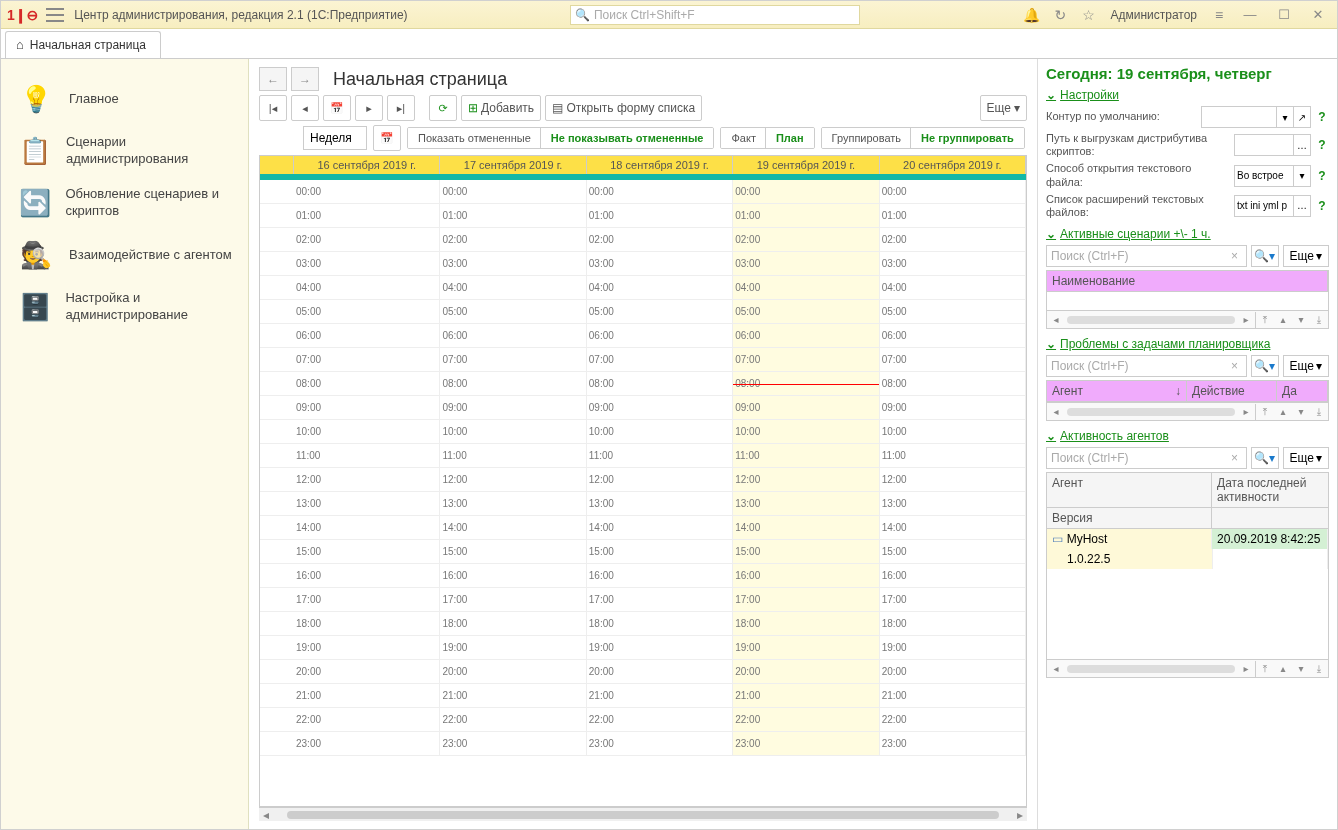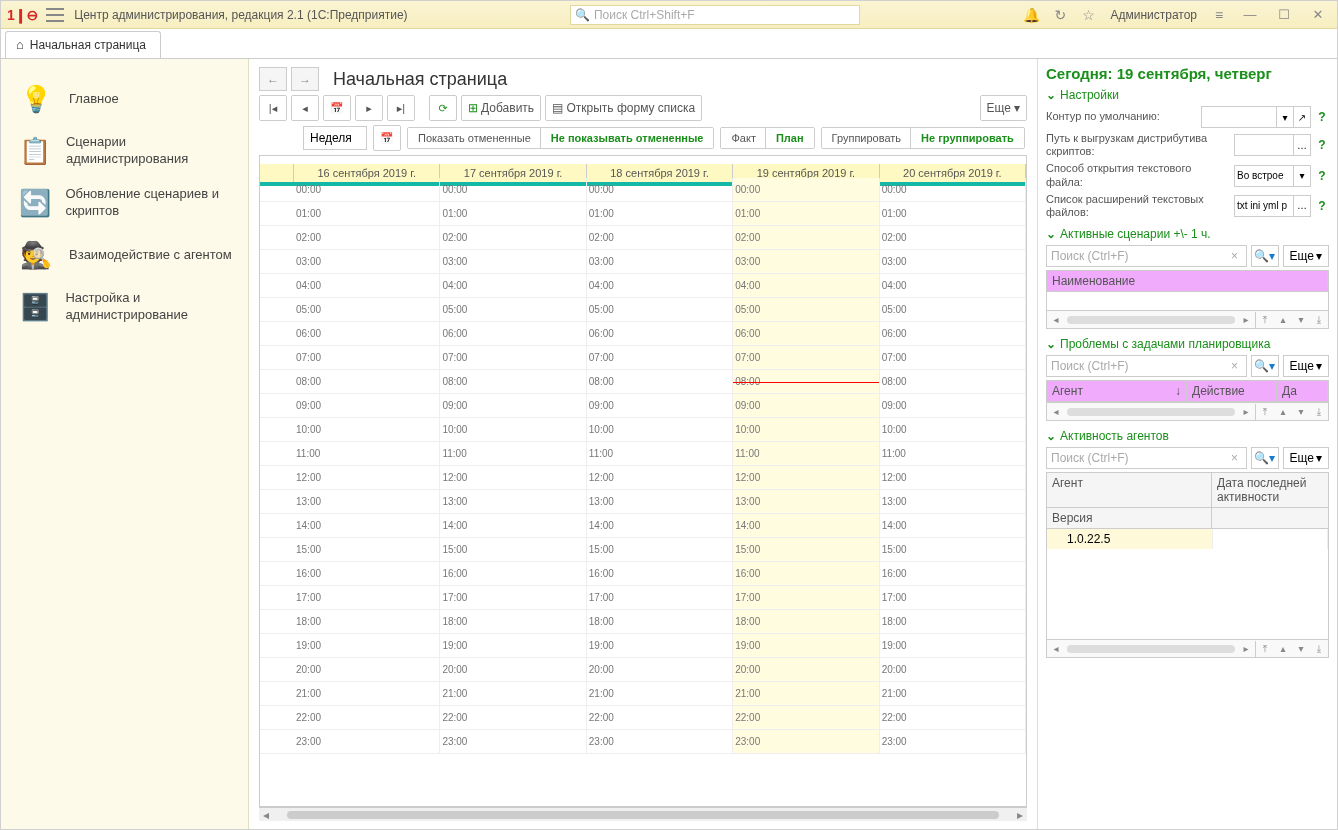--- a/index.html
+++ b/index.html
@@ -53,37 +53,37 @@
 
 .toolbar2 { display: flex; align-items: center; gap: 6px; margin-bottom: 4px; }
 .select-box { height: 24px; border: 1px solid #ccc; background: #fff; display: flex; align-items: center; padding: 0 6px; min-width: 64px; cursor: pointer; margin-left: 44px; }
 .btn-group { display: flex; border: 1px solid #ccc; border-radius: 2px; overflow: hidden; }
 .seg-btn { padding: 4px 10px; background: #fff; border: none; cursor: pointer; font-size: 11px; color: #555; }
 .seg-btn.active { border: 1px solid #1a8f1a; color: #1a8f1a; margin: -1px; z-index: 1; position: relative; }
 .seg-btn + .seg-btn { border-left: 1px solid #ccc; font-weight: bold; }
 
 
 .calendar-grid { flex: 1; border: 1px solid #ccc; overflow: auto; position: relative; }
-.cal-header { display: flex; background: #fef9c3; border-bottom: 4px solid #14b8a6; position: sticky; top: 8px; }
+.cal-header { display: flex; background: #fde047; border-bottom: 6px solid #14b8a6; position: sticky; top: 0; }
 .cal-time-col { width: 34px; border-right: 1px solid #ccc; }
 .cal-day-col { flex: 1; border-right: 1px solid #ccc; text-align: center; padding: 3px 0; font-size: 11px; color: #555; }
 .cal-body { display: flex; }
 .cal-times { width: 34px; }
 .cal-day { flex: 1; border-right: 1px solid #eee; position: relative; }
 .cal-row { height: 24px; border-bottom: 1px solid #eee; display: flex; align-items: center; padding-left: 2px; font-size: 10px; color: #777; }
 .cal-day .cal-row { padding-left: 2px; }
 .cal-day.today { background: #fffce0; }
 .now-line { position: absolute; left: 0; right: 0; height: 1px; background: red; top: 204px; }
 .hscroll { height: 14px; background: #f0f0f0; border-top: 1px solid #ccc; display: flex; align-items: center; }
 .hscroll-thumb { flex: 1; height: 8px; background: #ccc; margin: 0 14px; border-radius: 4px; }
 
 
 .rp-title { font-size: 15px; color: #1a8f1a; font-weight: bold; margin-bottom: 6px; }
 .rp-section { margin-bottom: 8px; }
-.rp-section-header { color: #1a8f1a; font-size: 12px; cursor: pointer; display: flex; align-items: flex-end; gap: 4px; margin-bottom: 4px; }
+.rp-section-header { color: #1a8f1a; font-size: 12px; cursor: pointer; display: flex; align-items: flex-end; gap: 4px; margin-bottom: 4px; text-decoration: underline; }
 .rp-section-header::before { content: "⌄"; font-weight: bold; }
 .rp-field-row { display: flex; align-items: center; margin-bottom: 4px; gap: 4px; }
 .rp-label { flex: 1; color: #555; font-size: 11px; line-height: 1.2; }
 .rp-input { width: 76px; height: 22px; border: 1px solid #ccc; background: #fff; }
 .rp-input-wrap { display: flex; }
 .rp-input-sm { width: 60px; height: 22px; border: 1px solid #ccc; background: #fff; padding: 0 2px; font-size: 10px; }
 .rp-mini-btn { width: 18px; height: 22px; border: 1px solid #ccc; background: #fff; display: flex; align-items: center; justify-content: center; cursor: pointer; font-size: 10px; margin-left: -1px; }
 .rp-help { color: #1a8f1a; cursor: pointer; font-weight: bold; width: 14px; text-align: center; }
 
 .rp-search-row { display: flex; gap: 4px; margin-bottom: 3px; }
@@ -531,20 +531,27 @@
         </div>
         <div class="agent-table">
           <div class="agent-th-row">
             <div class="agent-th" style="width:165px">Агент</div>
             <div class="agent-th" style="flex:1;border-right:none" rowspan="2">Дата последней активности</div>
           </div>
           <div class="agent-th-row">
             <div class="agent-th" style="width:165px">Версия</div>
             <div class="agent-th" style="flex:1;border-right:none;border-bottom:1px solid #ccc"></div>
           </div>
+          <div class="agent-row1">
+            <div class="agent-cell" style="width:165px">
+              <span style="color:#4a7ab8">▭</span>
+              <span>MyHost</span>
+            </div>
+            <div class="agent-cell green" style="flex:1">20.09.2019 8:42:25</div>
+          </div>
           <div class="agent-row2">
             <div class="agent-cell" style="width:166px;padding-left:20px">1.0.22.5</div>
             <div class="agent-cell" style="flex:1;background:#fff"></div>
           </div>
           <div style="height:90px;background:#fff"></div>
           <div class="rp-table-nav">
             <div class="rp-nav-btn">◂</div>
             <div class="rp-nav-track"></div>
             <div class="rp-nav-btn">▸</div>
             <div class="rp-nav-right">

